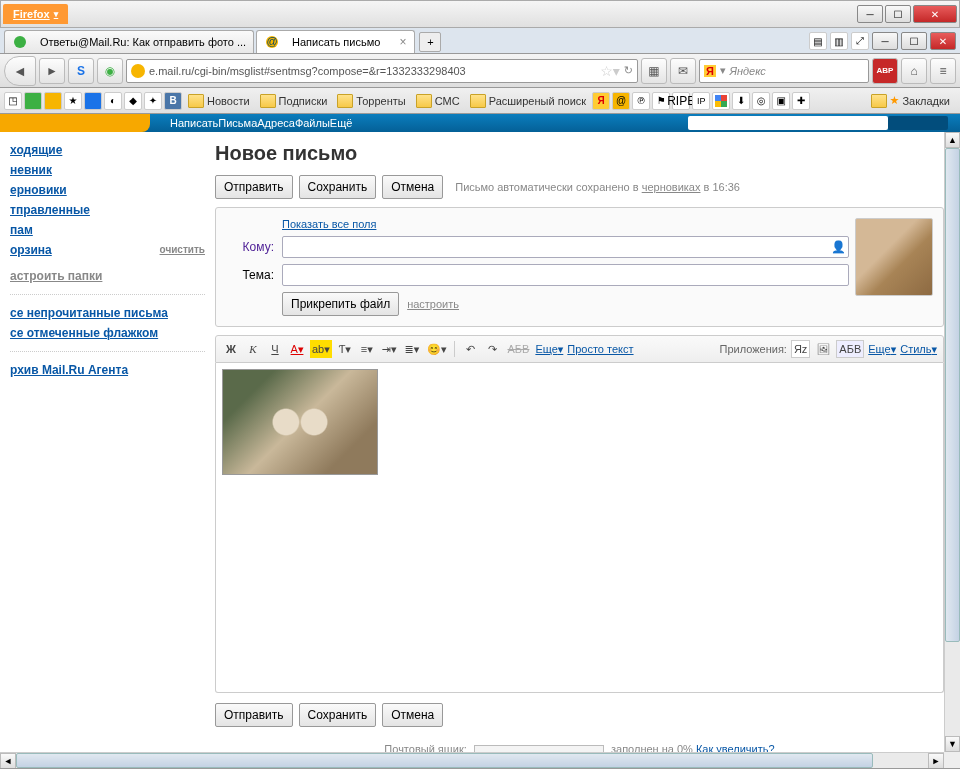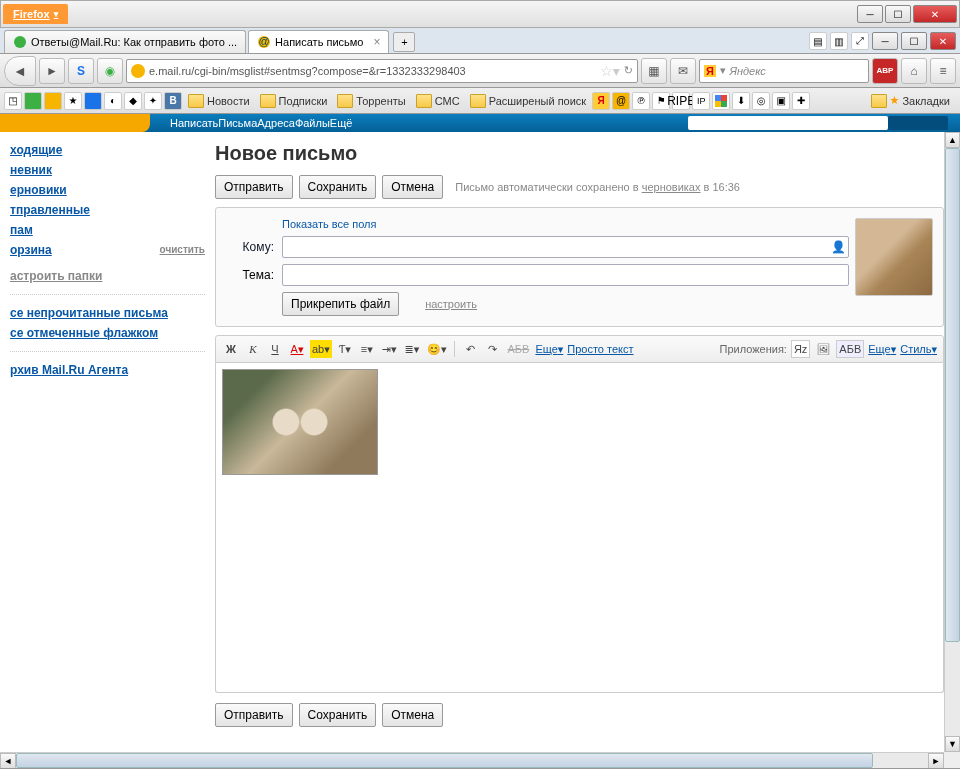--- a/index.html
+++ b/index.html
@@ -9,21 +9,21 @@
 .titlebar { height: 28px; background: linear-gradient(180deg, #f5f5f5 0%, #e0e0e0 100%); border: 1px solid #aaa; display: flex; align-items: center; padding: 0 2px; }
 .titlebar .firefox-btn { background: #ff9933; color: #fff; padding: 4px 10px; font-weight: bold; font-size: 11px; border-radius: 2px 2px 0 0; display: inline-flex; align-items: center; gap: 4px; text-decoration: underline; }
 .titlebar .firefox-btn::after { content: '▾'; font-size: 9px; }
 .titlebar .spacer { flex: 1; }
 .win-controls { display: flex; gap: 2px; }
 .win-btn { width: 30px; height: 18px; border: 1px solid #888; border-radius: 2px; display: flex; align-items: center; justify-content: center; font-size: 10px; background: linear-gradient(180deg,#f8f8f8,#ddd); }
 .win-btn.close { background: linear-gradient(180deg,#e85c5c,#c42828); color: #fff; width: 44px; }
 .win-btn.small { width: 26px; }
 
 .tabs-row { height: 26px; background: #dde5ee; display: flex; align-items: flex-end; padding: 0 4px; border-bottom: 1px solid #999; }
-.tab { background: linear-gradient(180deg,#fafafa,#e8e8e8); border: 1px solid #aaa; border-bottom: none; padding: 4px 8px; font-size: 11px; margin-right: 2px; border-radius: 3px 3px 0 0; display: flex; align-items: center; gap: 4px; max-width: 250px; overflow: hidden; white-space: nowrap; }
+.tab { background: linear-gradient(180deg,#fafafa,#e8e8e8); border: 1px solid #aaa; border-bottom: none; padding: 4px 8px; font-size: 11px; margin-right: 2px; border-radius: 3px 3px 0 0; display: flex; align-items: center; gap: 13px; max-width: 250px; overflow: hidden; white-space: nowrap; }
 .tab.active { background: #fff; }
 .tab .favicon { width: 14px; height: 14px; display: inline-block; }
 .tab .close-x { margin-left: 6px; color: #888; font-size: 12px; }
 .newtab { width: 22px; height: 20px; border: 1px solid #aaa; background: #eee; border-radius: 2px; display: flex; align-items: center; justify-content: center; margin-left: 2px; margin-bottom: 1px; }
 
 .nav-row { height: 34px; background: linear-gradient(180deg,#f4f4f4,#dedede); display: flex; align-items: center; padding: 0 4px; gap: 3px; border-bottom: 1px solid #999; }
 .nav-btn { width: 26px; height: 26px; border: 1px solid #bbb; border-radius: 3px; background: linear-gradient(180deg,#fdfdfd,#e4e4e4); display: flex; align-items: center; justify-content: center; font-size: 12px; color: #555; }
 .nav-btn.back { width: 32px; height: 30px; border-radius: 15px 3px 3px 15px; font-size: 14px; }
 .urlbar { flex: 1; height: 24px; border: 1px solid #999; border-radius: 2px; background: #fff; display: flex; align-items: center; padding: 0 4px; gap: 4px; font-size: 12px; color: #555; }
 .urlbar .fav { width: 14px; height: 14px; background: #f7b500; border-radius: 50%; }
@@ -50,27 +50,27 @@
 .sidebar .divider { border-top: 1px dotted #ccc; margin: 8px 0; }
 
 .main { flex: 1; padding: 4px 16px 10px 0; overflow-y: auto; }
 .main h1 { font-size: 20px; font-weight: bold; color: #333; margin: 6px 0 10px; }
 .action-bar { display: flex; align-items: center; gap: 6px; margin-bottom: 8px; }
 .btn { border: 1px solid #999; background: linear-gradient(180deg,#fafafa,#e4e4e4); padding: 4px 8px; border-radius: 2px; font-size: 12px; cursor: pointer; }
 .auto-save { color: #888; font-size: 11px; margin-left: 6px; }
 .auto-save a { color: #888; text-decoration: underline; }
 
 .compose-box { border: 1px solid #ccc; background: #fafafa; border-radius: 3px; padding: 10px; position: relative; margin-bottom: 8px; }
-.show-all { font-size: 11px; color: #0857a6; display: block; margin-bottom: 6px; margin-left: 56px; }
+.show-all { font-size: 11px; color: #0857a6; text-decoration: underline; display: block; margin-bottom: 6px; margin-left: 56px; }
 .field-row { display: flex; align-items: center; gap: 8px; margin-bottom: 6px; }
 .field-row label { width: 48px; text-align: right; font-size: 12px; }
-.field-row label.link { color: #0f172a; }
+.field-row label.link { color: #4c1d95; }
 .field-row input { flex: 1; height: 22px; border: 1px solid #aab; border-radius: 2px; background: #fff; padding: 0 4px; font-size: 12px; }
 .field-row .contact-icon { width: 16px; position: absolute; right: 96px; font-size: 12px; color: #777; }
-.attach-row { margin-left: 56px; display: flex; align-items: center; gap: 26px; }
+.attach-row { margin-left: 56px; display: flex; align-items: center; gap: 8px; }
 .attach-row .settings-link { color: #888; font-size: 11px; text-decoration: underline; }
 .avatar-img { position: absolute; right: 10px; top: 10px; width: 78px; height: 78px; background: linear-gradient(135deg,#d4b896 40%,#a88456 60%,#8d6a42); border: 1px solid #ccc; border-radius: 2px; }
 
 .editor-toolbar { border: 1px solid #ccc; background: linear-gradient(180deg,#fafafa,#eee); padding: 4px 6px; display: flex; align-items: center; gap: 4px; border-radius: 3px 3px 0 0; font-size: 11px; flex-wrap: nowrap; }
 .tb-btn { min-width: 18px; height: 18px; display: inline-flex; align-items: center; justify-content: center; font-size: 11px; color: #444; cursor: pointer; padding: 0 2px; }
 .tb-btn.bold { font-weight: bold; }
 .tb-btn.italic { font-style: italic; font-family: serif; }
 .tb-btn.underline { text-decoration: underline; }
 .tb-sep { width: 1px; height: 16px; background: #ccc; margin: 0 2px; }
 .tb-link { color: #0857a6; text-decoration: underline; font-size: 11px; cursor: pointer; }
@@ -304,20 +304,26 @@
     <div class="editor-body">
       <div class="inserted-img"></div>
     </div>
 
     <div class="action-bar">
       <button class="btn">Отправить</button>
       <button class="btn">Сохранить</button>
       <button class="btn">Отмена</button>
     </div>
 
+    <div class="footer-bar">
+      <span>Почтовый ящик: </span>
+      <span class="prog"></span>
+      <span> заполнен на 0% </span>
+      <a>Как увеличить?</a>
+    </div>
   </div>
 
   <div class="vscroll">
     <div class="arrow">▲</div>
     <div class="track">
         <div class="thumb"></div>
       </div>
     <div class="arrow">▼</div>
   </div>
   <div class="hscroll">

